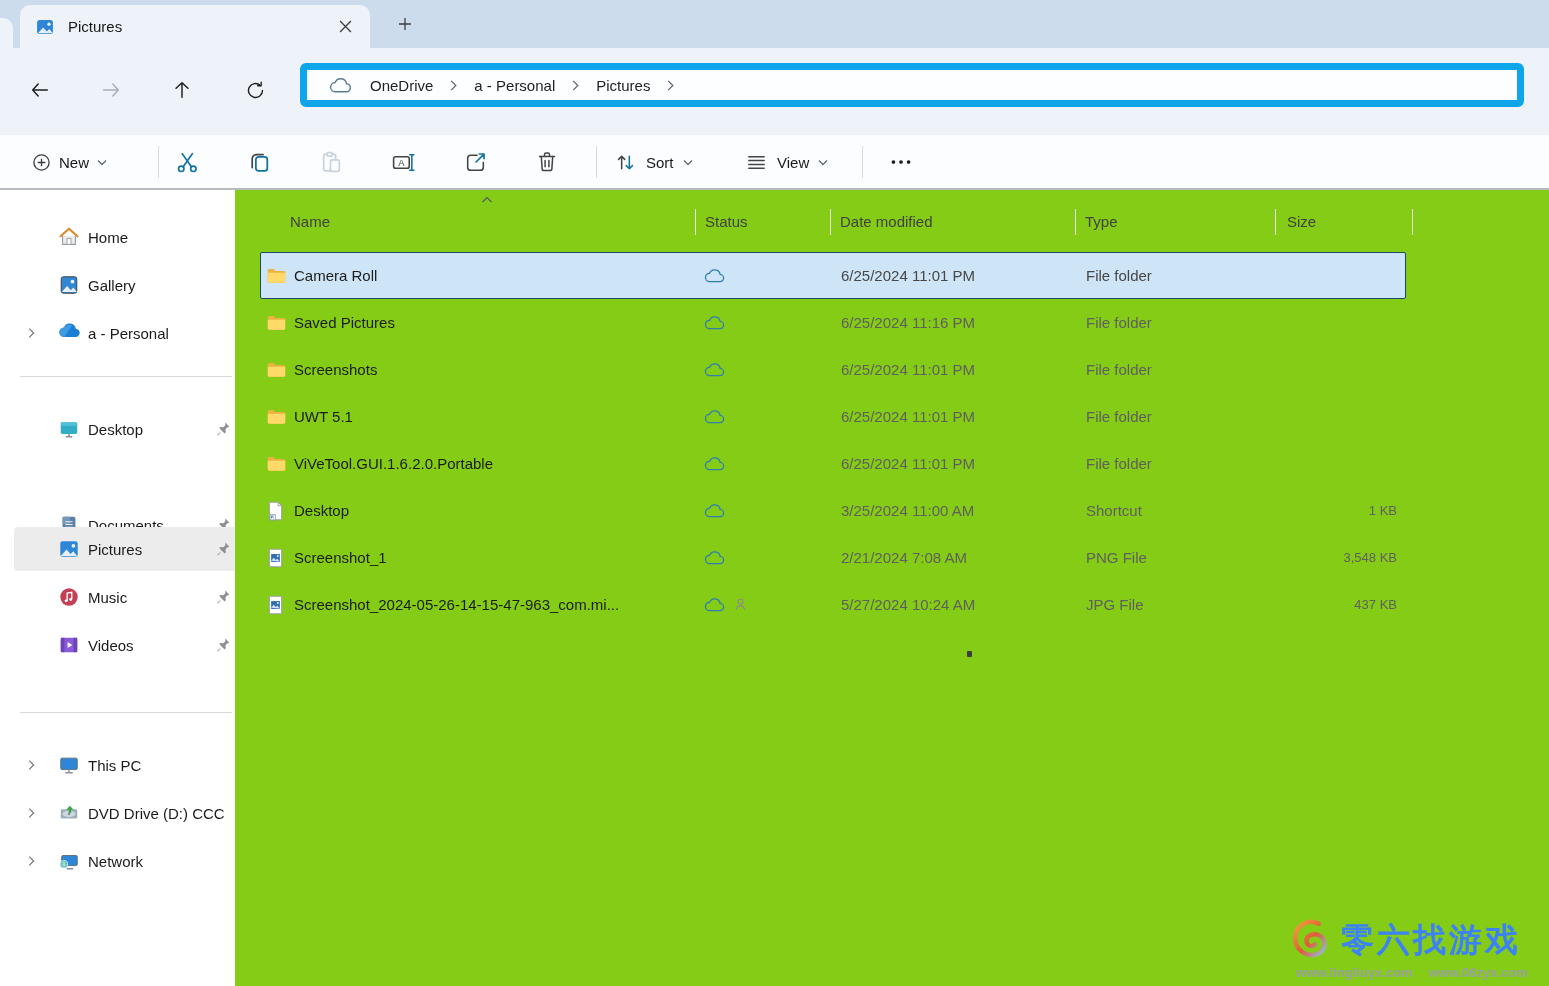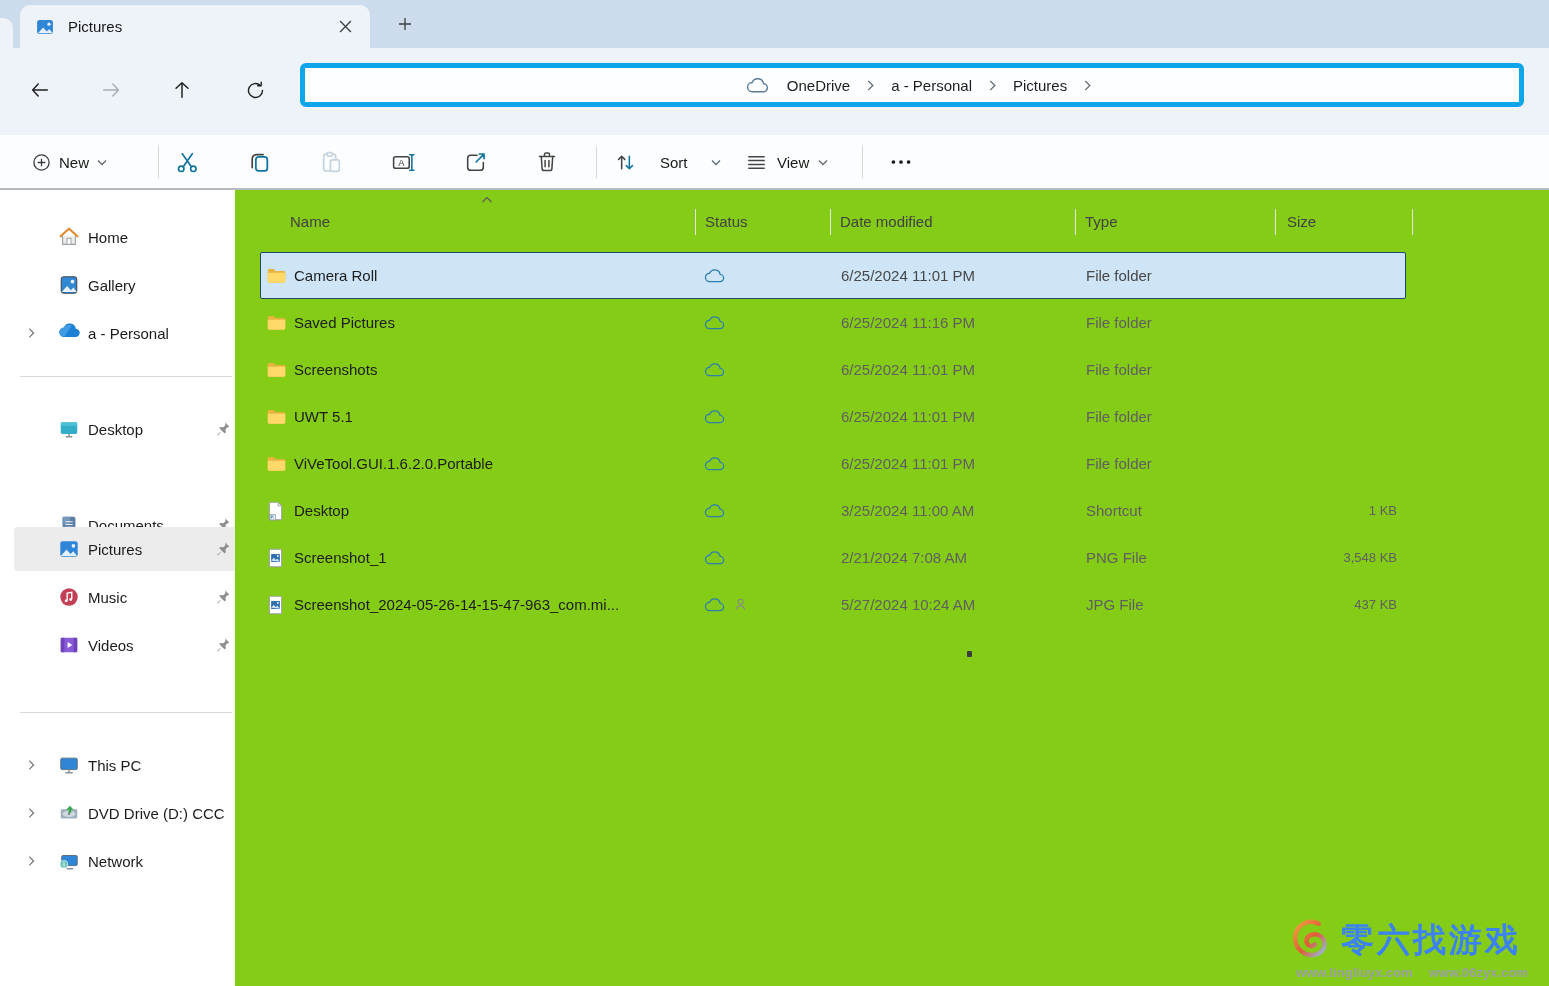--- a/index.html
+++ b/index.html
@@ -17,22 +17,22 @@
   .corner-sliver { left:0; top:18px; width:13px; height:30px; background:#eef3f9; border-radius:0 10px 0 0; }
   .tab { left:20px; top:5px; width:350px; height:43px; background:#eef3f9; border-radius:10px 10px 0 0;
          display:flex; align-items:center; padding:0 12px 0 15px; }
   .tab-title { font-size:15px; margin-left:13px; color:#191919; flex:1; }
   .tab-close { width:26px; height:26px; display:flex; align-items:center; justify-content:center; border-radius:4px; }
   .newtab { left:392px; top:11px; width:26px; height:26px; display:flex; align-items:center; justify-content:center; border-radius:4px; }
 
   
   .navbar { left:0; top:48px; width:1549px; height:87px; background:#eef3f9; }
   .navbtn { top:22px; width:40px; height:40px; display:flex; align-items:center; justify-content:center; border-radius:4px; }
-  .addressbar { left:300px; top:15px; width:1224px; height:44px; background:#fdfeff; border:5px solid #0ea5e9;
-                border-radius:6px; display:flex; align-items:center; padding-left:22px; font-size:15px; color:#1e1e1e;justify-content:center; }
+  .addressbar { left:300px; top:15px; width:1224px; height:44px; background:#fdfeff; border:7px solid #0ea5e9;
+                border-radius:6px; display:flex; align-items:center; padding-left:22px; font-size:15px; color:#1e1e1e; }
   .crumb { padding:4px 8px; border-radius:4px; }
   .crumb-sep { padding:0 8px; display:flex; align-items:center; }
 
   
   .toolbar { left:0; top:135px; width:1549px; height:54px; background:#fbfdfe; }
   .toolbar-rule { left:0; top:188px; width:1549px; height:2px; background:#b5bac1; }
   .tdiv { top:11px; width:1px; height:32px; background:#d5d9de; }
   .tbtn { display:flex; align-items:center; justify-content:center; border-radius:4px; }
   .tlabel { font-size:15px; color:#191919; }
 
@@ -197,21 +197,21 @@
     </div>
     <div class="abs tbtn" style="left:529px; top:8px; width:36px; height:38px;">
       <svg width="24" height="24" viewBox="0 0 24 24" fill="none" stroke="#444" stroke-width="1.5" stroke-linecap="round">
           <path d="M4.5 6.5h15M9.5 6V4.6A1.6 1.6 0 0 1 11.1 3h1.8a1.6 1.6 0 0 1 1.6 1.6V6"></path>
           <path d="M6.3 6.5l.8 12.1a2 2 0 0 0 2 1.9h5.8a2 2 0 0 0 2-1.9l.8-12.1"></path>
           <path d="M10.1 10.5v6.2M13.9 10.5v6.2"></path>
         </svg>
     </div>
     <div class="abs tdiv" style="left:596px"></div>
 
-    <div class="abs tbtn" style="left:606px; top:8px; height:38px; padding:0 8px; gap:23px;">
+    <div class="abs tbtn" style="left:606px; top:8px; height:38px; padding:0 8px; gap:9px;">
       <svg width="23" height="23" viewBox="0 0 24 24" fill="none" stroke-linecap="round" stroke-linejoin="round">
           <path d="M8 18.5v-13M8 5.5L4.8 8.7M8 5.5l3.2 3.2" stroke="#444" stroke-width="1.6"></path>
           <path d="M16 5.5v13M16 18.5l-3.2-3.2M16 18.5l3.2-3.2" stroke="#1173a0" stroke-width="1.6"></path>
         </svg>
       <span class="tlabel">Sort</span>
       <svg width="10" height="7" viewBox="0 0 10 7" fill="none" stroke="#5f6a74" stroke-width="1.3">
           <path d="M1 1.5l4 4 4-4"></path>
         </svg>
     </div>
     <div class="abs tbtn" style="left:737px; top:8px; height:38px; padding:0 8px; gap:9px;">

